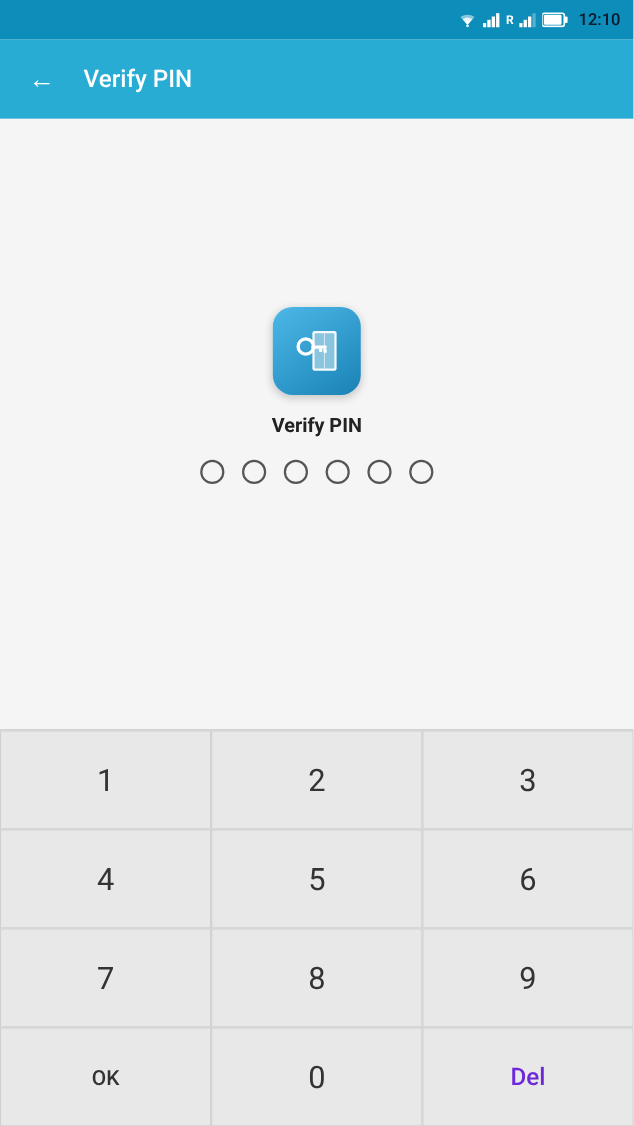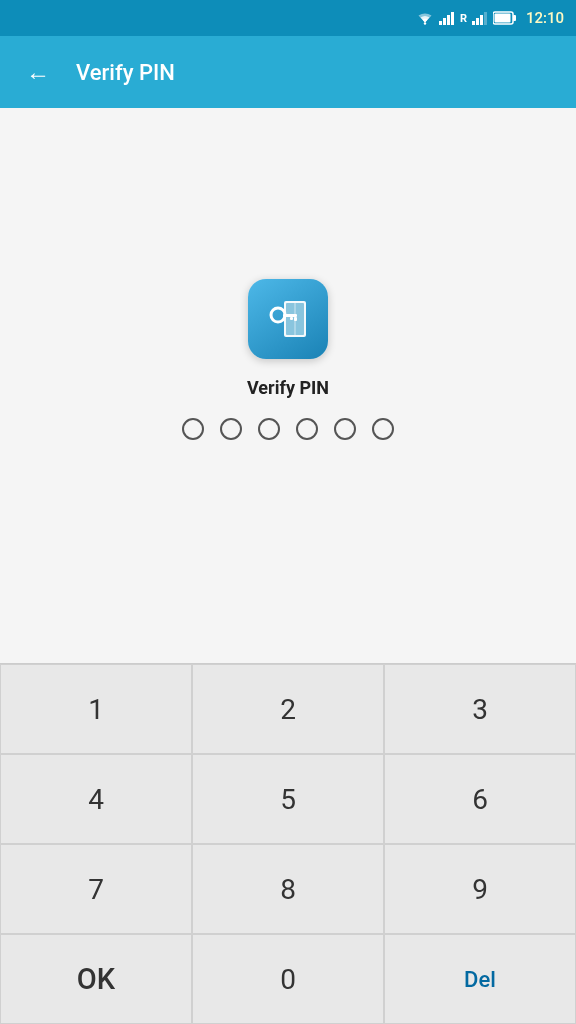--- a/index.html
+++ b/index.html
@@ -30,21 +30,21 @@
       gap: 6px;
     }
 
     .status-icons {
       display: flex;
       align-items: center;
       gap: 5px;
     }
 
     .status-time {
-      color: #fef9c3;
+      color: #0f172a;
       font-size: 15px;
       font-weight: 500;
       margin-left: 4px;
     }
 
     
     .app-bar {
       background: #29acd4;
       height: 72px;
       display: flex;
@@ -137,29 +137,29 @@
       cursor: pointer;
       display: flex;
       align-items: center;
       justify-content: center;
       user-select: none;
       font-weight: 400;
       transition: background 0.1s;
     }
 
     .key-btn.key-ok {
-      font-size: 29px;
+      font-size: 19px;
       font-weight: 500;
       color: #333;
     }
 
     .key-btn.key-del {
       font-size: 22px;
       font-weight: 500;
-      color: #0369a1;
+      color: #6d28d9;
     }
   </style>
 </head>
 <body>
 
 <div class="status-bar">
   <div class="status-icons">
 
     <svg width="18" height="14" viewBox="0 0 18 14" fill="white">
       <path d="M9 11.5 L11.5 8.5 Q9 6.5 6.5 8.5 Z" fill="white"></path>

